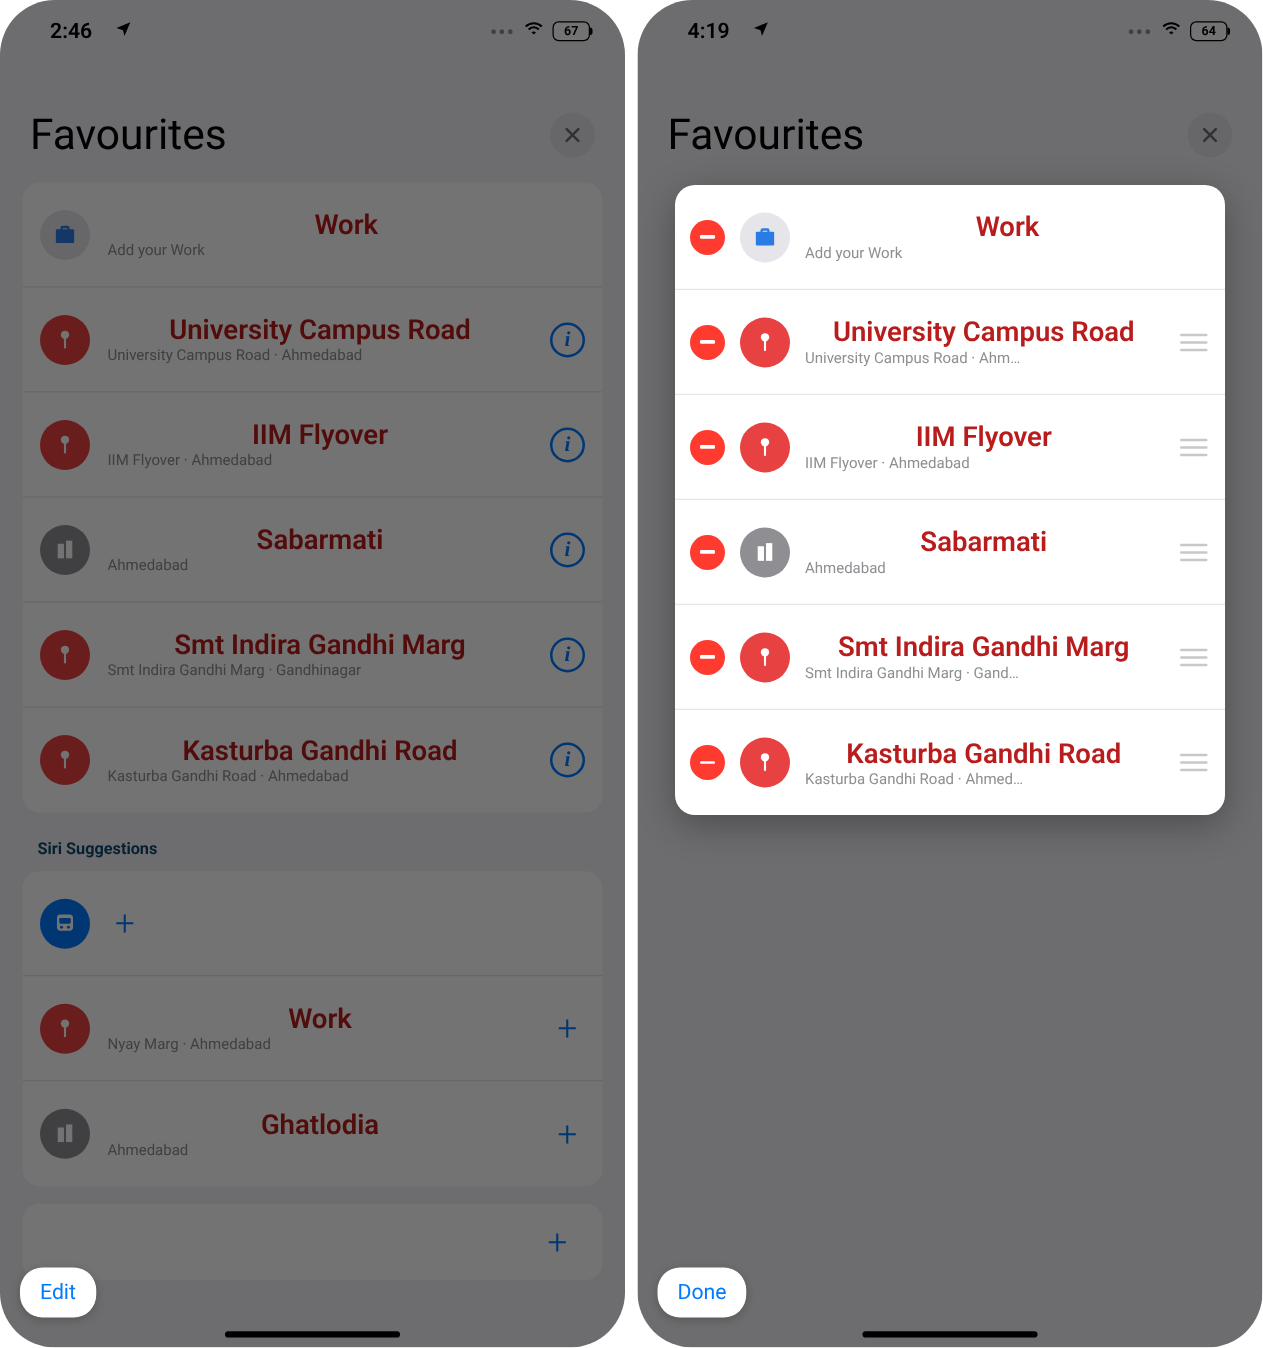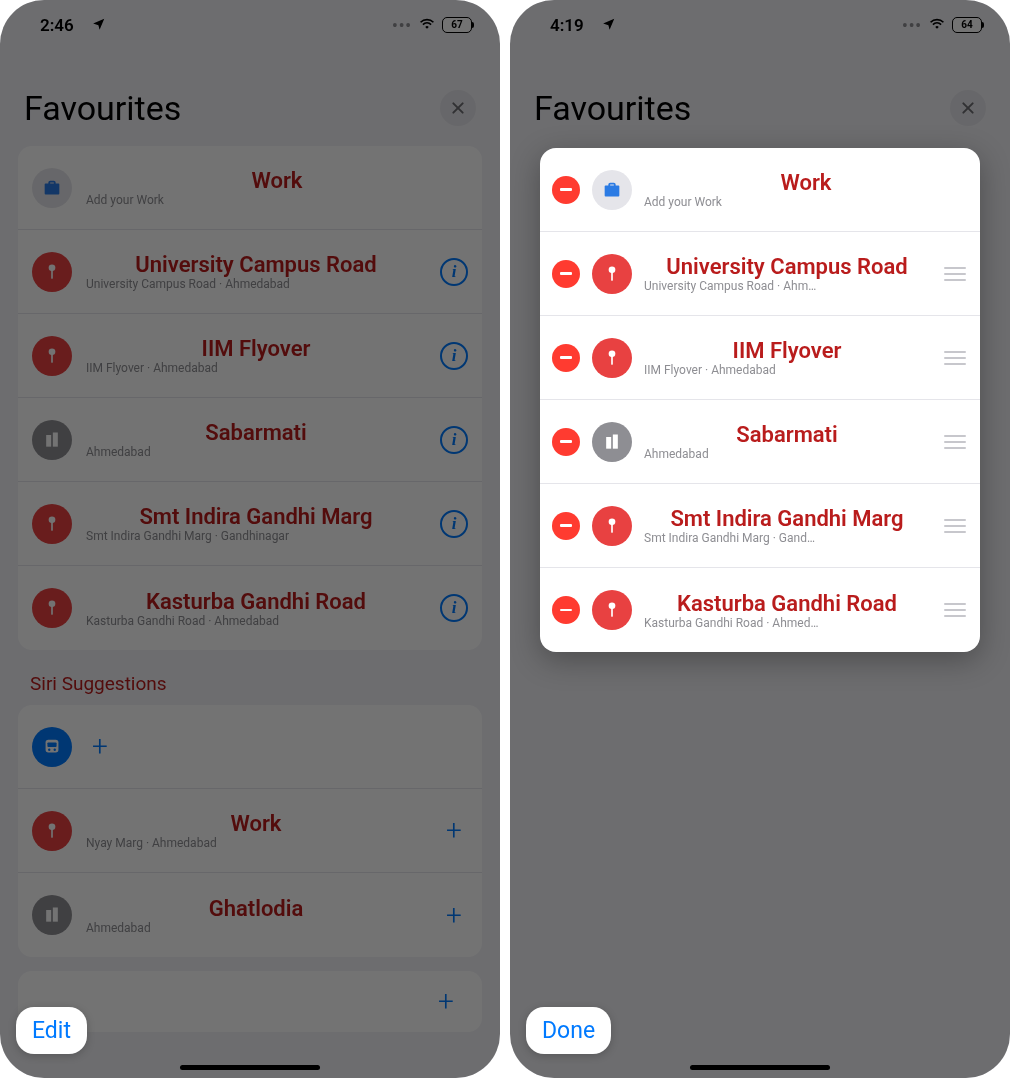--- a/index.html
+++ b/index.html
@@ -35,20 +35,21 @@
     padding: 0 28px 0 40px;
     font-weight: 600;
     font-size: 17px;
     position: relative;
     z-index: 10;
   }
   .status-left { display: flex; align-items: center; gap: 18px; }
   .status-right { display: flex; align-items: center; gap: 6px; }
   .battery {
     display: inline-flex;
+    align-items: center;
     border: 1.5px solid #000;
     border-radius: 5px;
     width: 30px; height: 16px;
     padding: 1px;
     position: relative;
     font-size: 10px;
     font-weight: 700;
     justify-content: center;
     background:#fff;
   }
@@ -139,31 +140,32 @@
   .drag-handle span { width:22px; height:2px; background:#c7c7cc; border-radius:1px; display:block;}
   .plus-btn {
     color:#007aff;
     font-size:28px;
     font-weight:300;
     flex-shrink:0;
     width:28px;
     text-align:center;
   }
   .section-label {
-    font-size:19px;
-    color:#b91c1c;
+    font-size:13px;
+    color:#0c4a6e;
     padding: 22px 26px 10px 26px;
+    font-weight: bold;
   }
   .bottom-btn {
     position:absolute;
     bottom:24px; left:16px;
     background:#fff;
     border-radius:18px;
     padding:10px 16px;
-    font-size:23px;
+    font-size:17px;
     color:#007aff;
     font-weight:400;
     z-index:100;
     box-shadow: 0 2px 8px rgba(0,0,0,0.2);
   }
   .home-indicator {
     position:absolute;
     bottom:8px; left:50%;
     transform:translateX(-50%);
     width:140px; height:5px;

